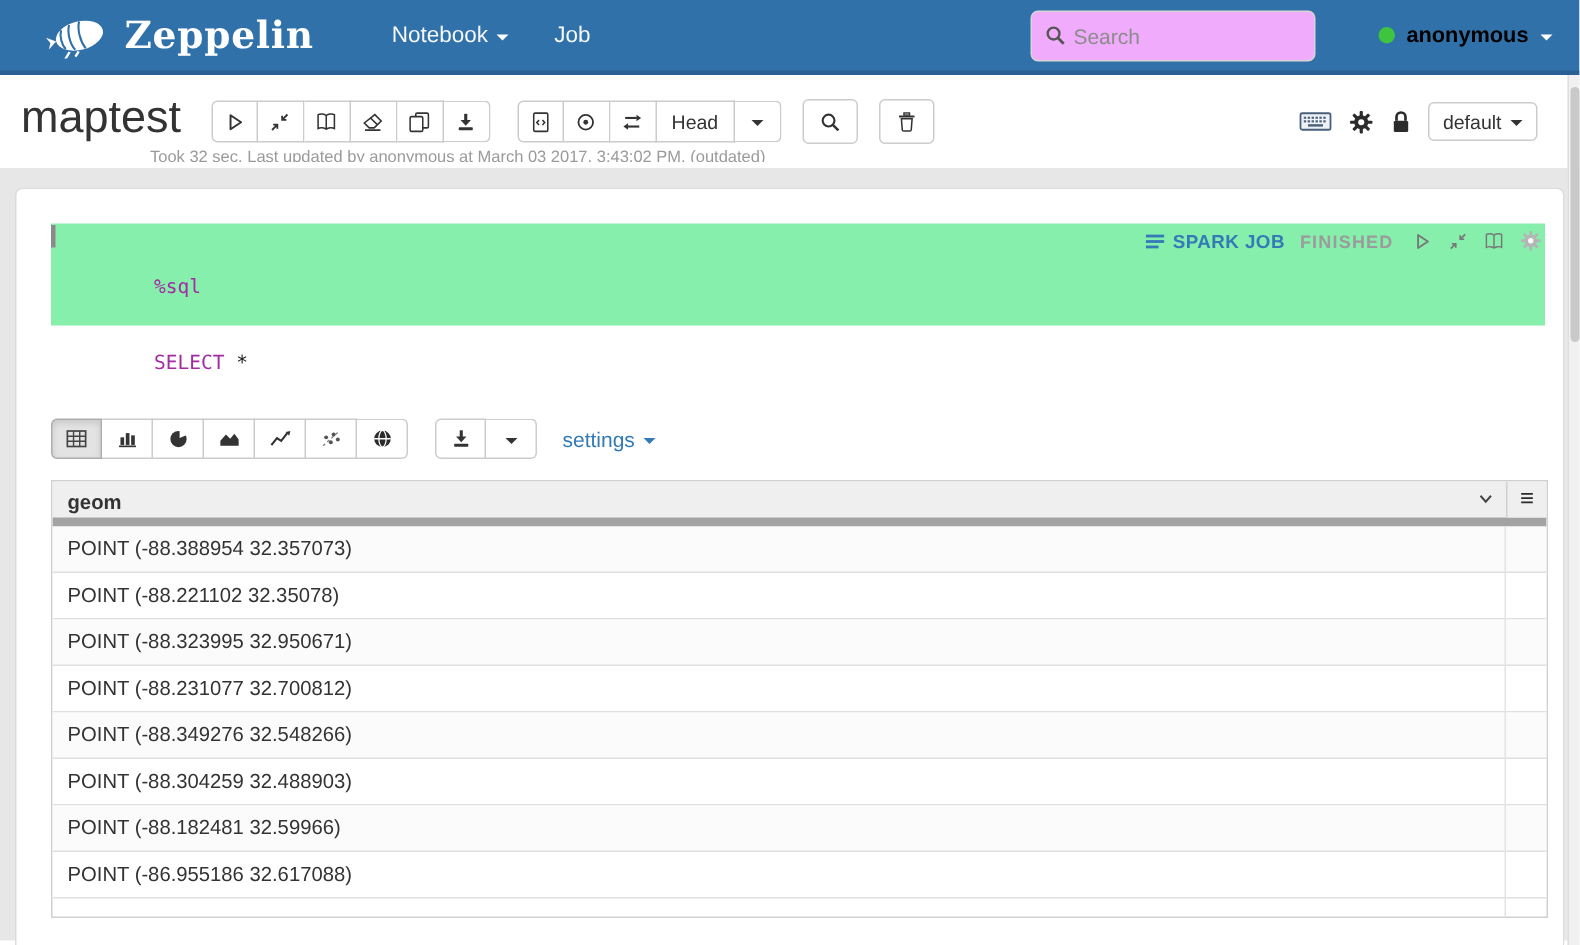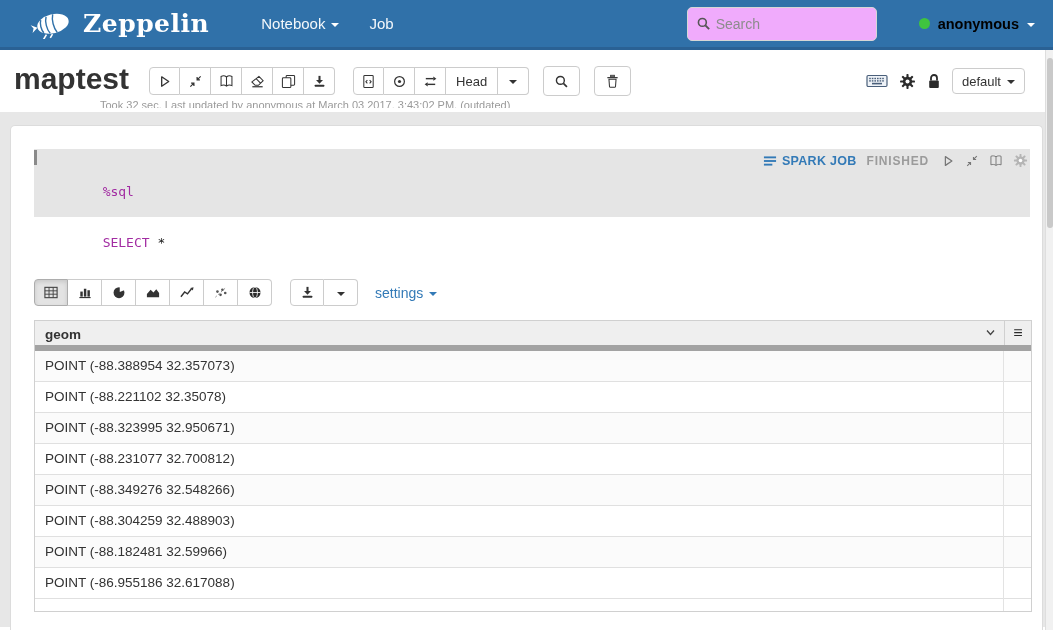--- a/index.html
+++ b/index.html
@@ -18,21 +18,21 @@
   .search-box { width:190px; height:34px; background:#f0abfc; border:1px solid #d6d6d6; border-radius:5px;
                 display:flex; align-items:center; padding:0 8px; gap:5px; }
   .search-box input { border:none; outline:none; font-size:14px; color:#444; width:140px; background:transparent; font-family:"Liberation Sans",sans-serif; }
   .search-box input::placeholder { color:#8c8c8c; }
   .user-area { display:flex; align-items:center; gap:8px; margin-left:42px; margin-right:18px; cursor:pointer; }
   .green-dot { width:11px; height:11px; border-radius:50%; background:#3fc43f; }
   .user-name { color:#000000; font-size:14.5px; font-weight:bold; }
 
   
   .note-toolbar { position:relative; height:62px; background:#fff; display:flex; align-items:center; padding:0 14px; }
-  .note-title { font-size:30px; font-weight:bold; color:#333; margin-right:20px; margin-top:-4px; }
+  .note-title { font-size:30px; font-weight:normal; color:#333; margin-right:20px; margin-top:-4px; }
   .btn-group { display:flex; }
   .btn-group + .btn-group { margin-left:18px;align-items:flex-end; }
   .tbtn { min-width:31px; height:28px; background:#fff; border:1px solid #ccc; border-left-width:0;
           display:flex; align-items:center; justify-content:center; cursor:pointer; padding:0 7px; }
   .btn-group .tbtn:first-child { border-left-width:1px; border-radius:4px 0 0 4px; }
   .btn-group .tbtn:last-child { border-radius:0 4px 4px 0; }
   .btn-single { border:1px solid #ccc; border-radius:4px; width:37px; height:30px; background:#fff;
                 display:flex; align-items:center; justify-content:center; cursor:pointer; margin-left:14px; }
   .head-btn { padding:0 10px; font-size:13px; color:#333; gap:6px; }
   .toolbar-right { margin-left:auto; display:flex; align-items:center; gap:11px; margin-right:14px; }
@@ -44,21 +44,21 @@
 
   
   .page-body { position:relative; height:515px; background:#e7e7e7; }
   .note-card { position:absolute; left:10px; top:13px; width:1033px; height:505px; background:#fff;
                border:1px solid #dcdcdc; border-bottom:none; border-radius:5px 5px 0 0;
                padding:23px 12px 0 23px; }
 
   
   .code-editor { position:relative; font-family:"DejaVu Sans Mono", monospace; font-size:13px; line-height:17px; color:#1a1a1a; cursor:text; }
   .code-line { padding-left:6px; white-space:pre; }
-  .line-active { background:#e5e5e5; position:relative; }
+  .line-active { background:#86efac; position:relative; }
   .cursor-bar { position:absolute; left:0; top:1px; width:3px; height:15px; background:#8a8a8a; }
   .kw { color:#a22ca2; }
 
   .job-controls { position:absolute; top:27px; right:14px; display:flex; align-items:center; gap:10px; }
   .spark-link { display:flex; align-items:center; gap:5px; color:#337ab7; font-size:12.5px; font-weight:bold; letter-spacing:.3px; cursor:pointer; }
   .job-status { color:#9b9b9b; font-size:12px; font-weight:bold; letter-spacing:.8px; margin-right:2px; }
   .picon { display:flex; align-items:center; cursor:pointer; }
 
   
   .viz-row { margin-top:11px; display:flex; align-items:center; }

